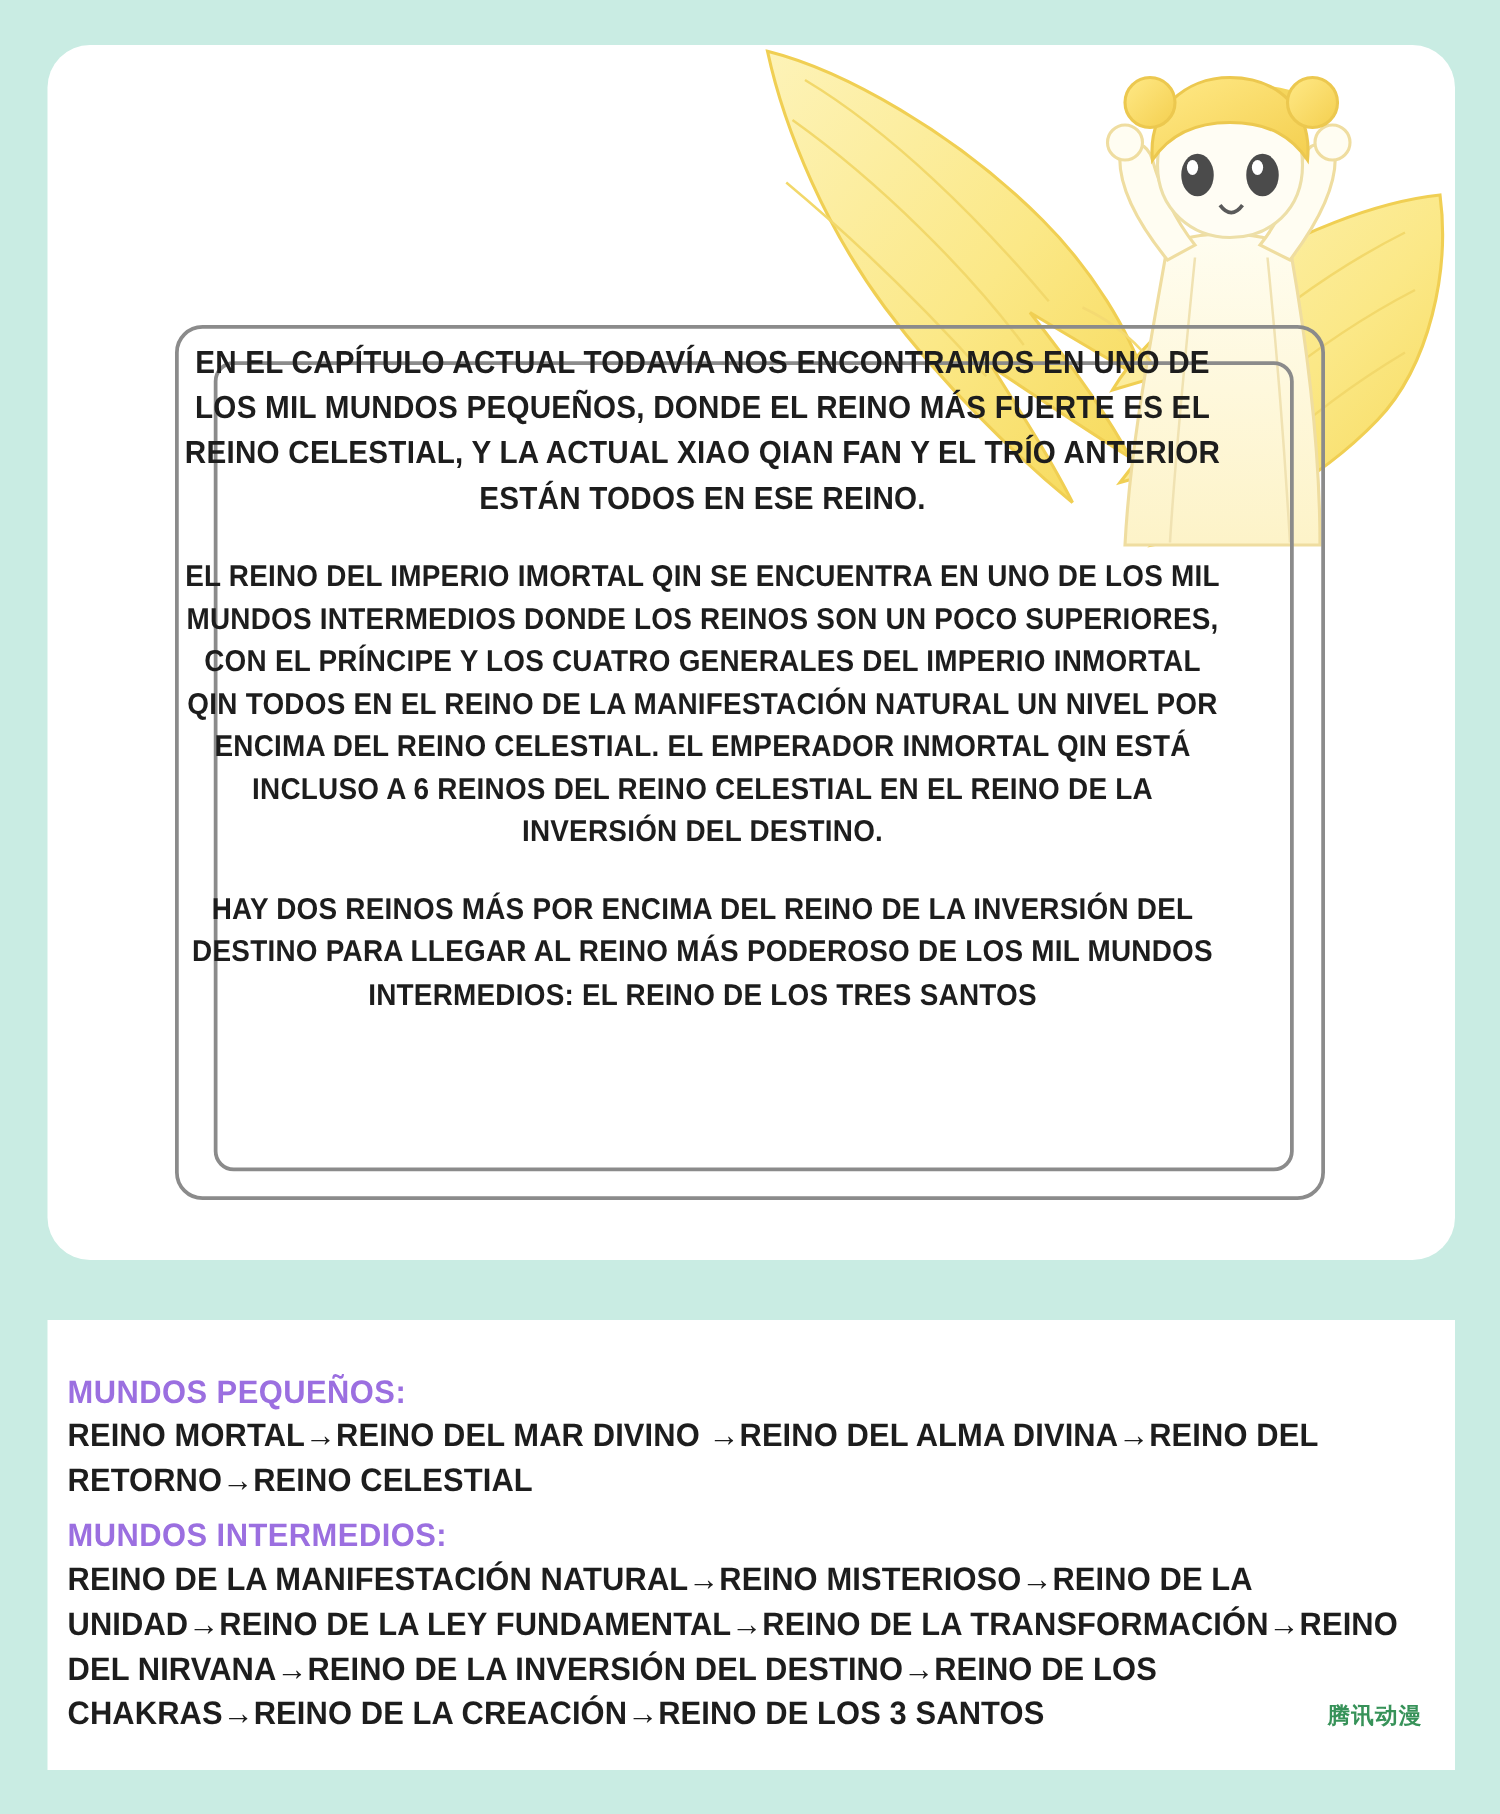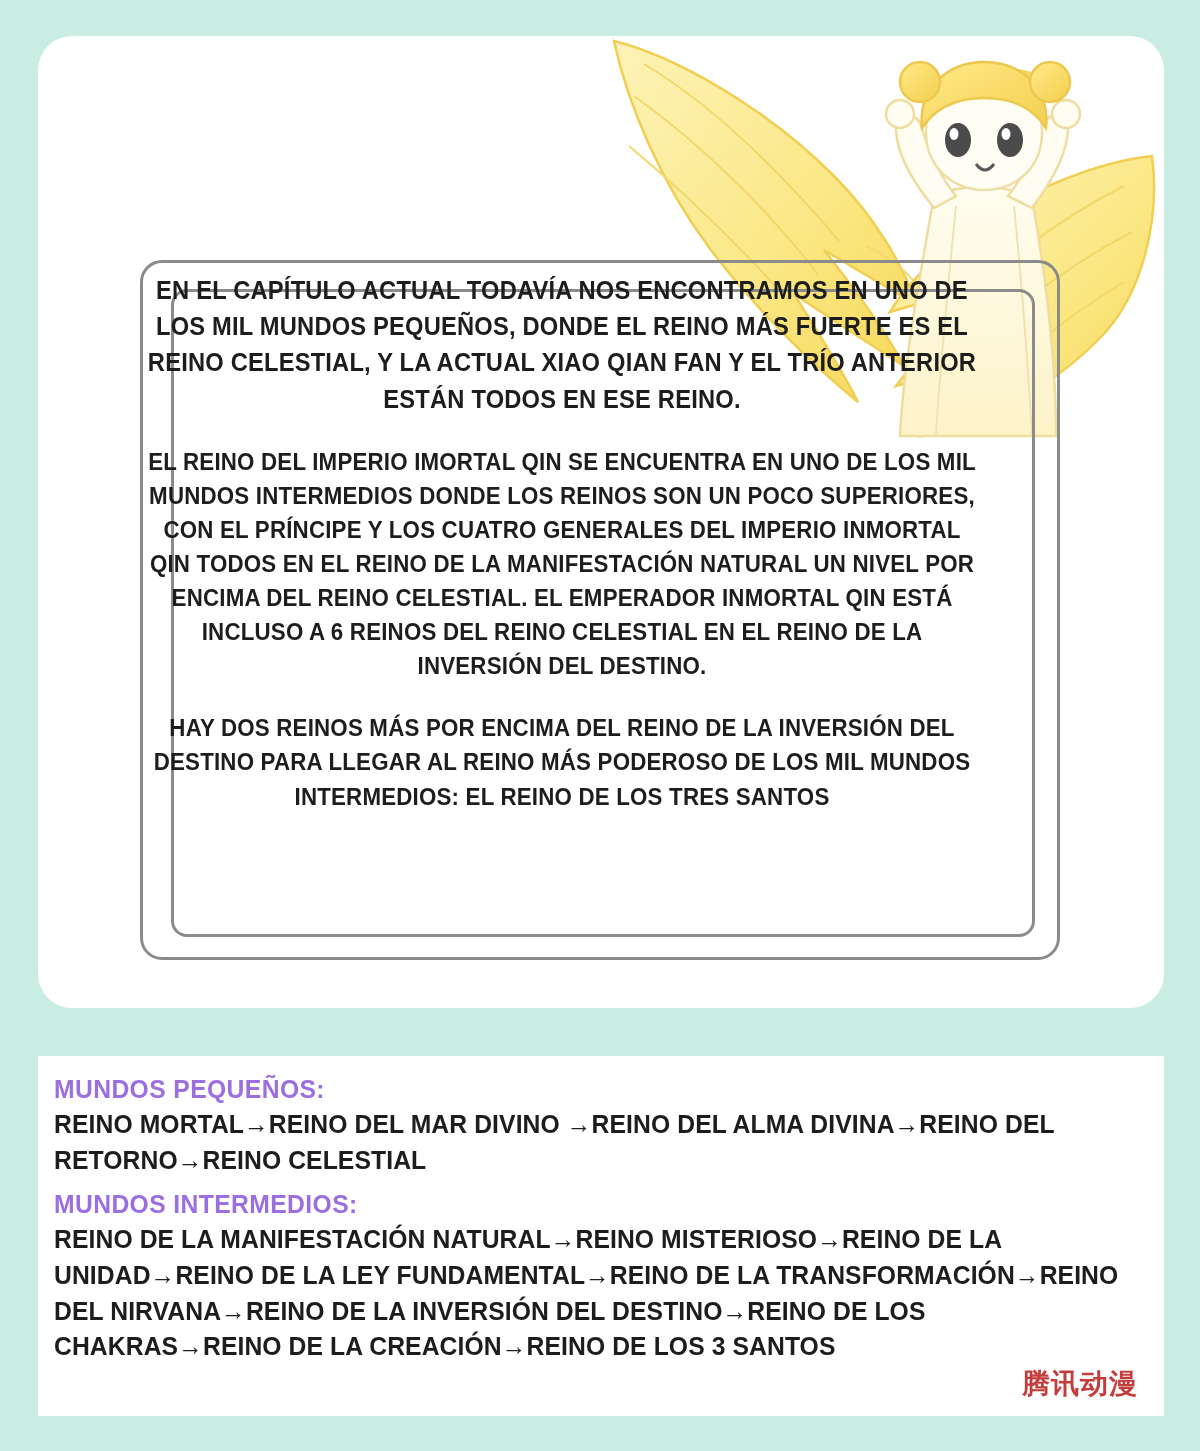--- a/index.html
+++ b/index.html
@@ -80,21 +80,21 @@
   
   .bottom-panel {
     position: absolute;
     left: 38px;
     top: 1056px;
     width: 1126px;
     height: 360px;
     background: #ffffff;
   }
 
-  .realm-block { padding: 18px 12px 0 16px; }
+  .realm-block { padding: 18px 12px 0 16px; margin-top: 24px; }
   .realm-heading {
     color: #9b6fe0;
     font-size: 26px;
     font-weight: 700;
     letter-spacing: 0.4px;
     margin: 0 0 2px 0;
     transform: scaleX(0.95);
     transform-origin: left center;
   }
   .realm-list {
@@ -105,23 +105,23 @@
     margin: 0 0 10px 0;
     letter-spacing: 0.1px;
     transform: scaleX(0.95);
     transform-origin: left center;
     width: 105%;
   }
 
   .watermark {
     position: absolute;
     right: 26px;
-    bottom: 13px;
-    color: #b91c1c;
-    font-size: 28px;
+    bottom: 32px;
+    color: #15803d;
+    font-size: 18px;
     font-weight: 700;
     letter-spacing: 1px;
     opacity: 0.85;
   }
 </style>
 </head>
 <body>
 
 <div class="top-panel">
 

